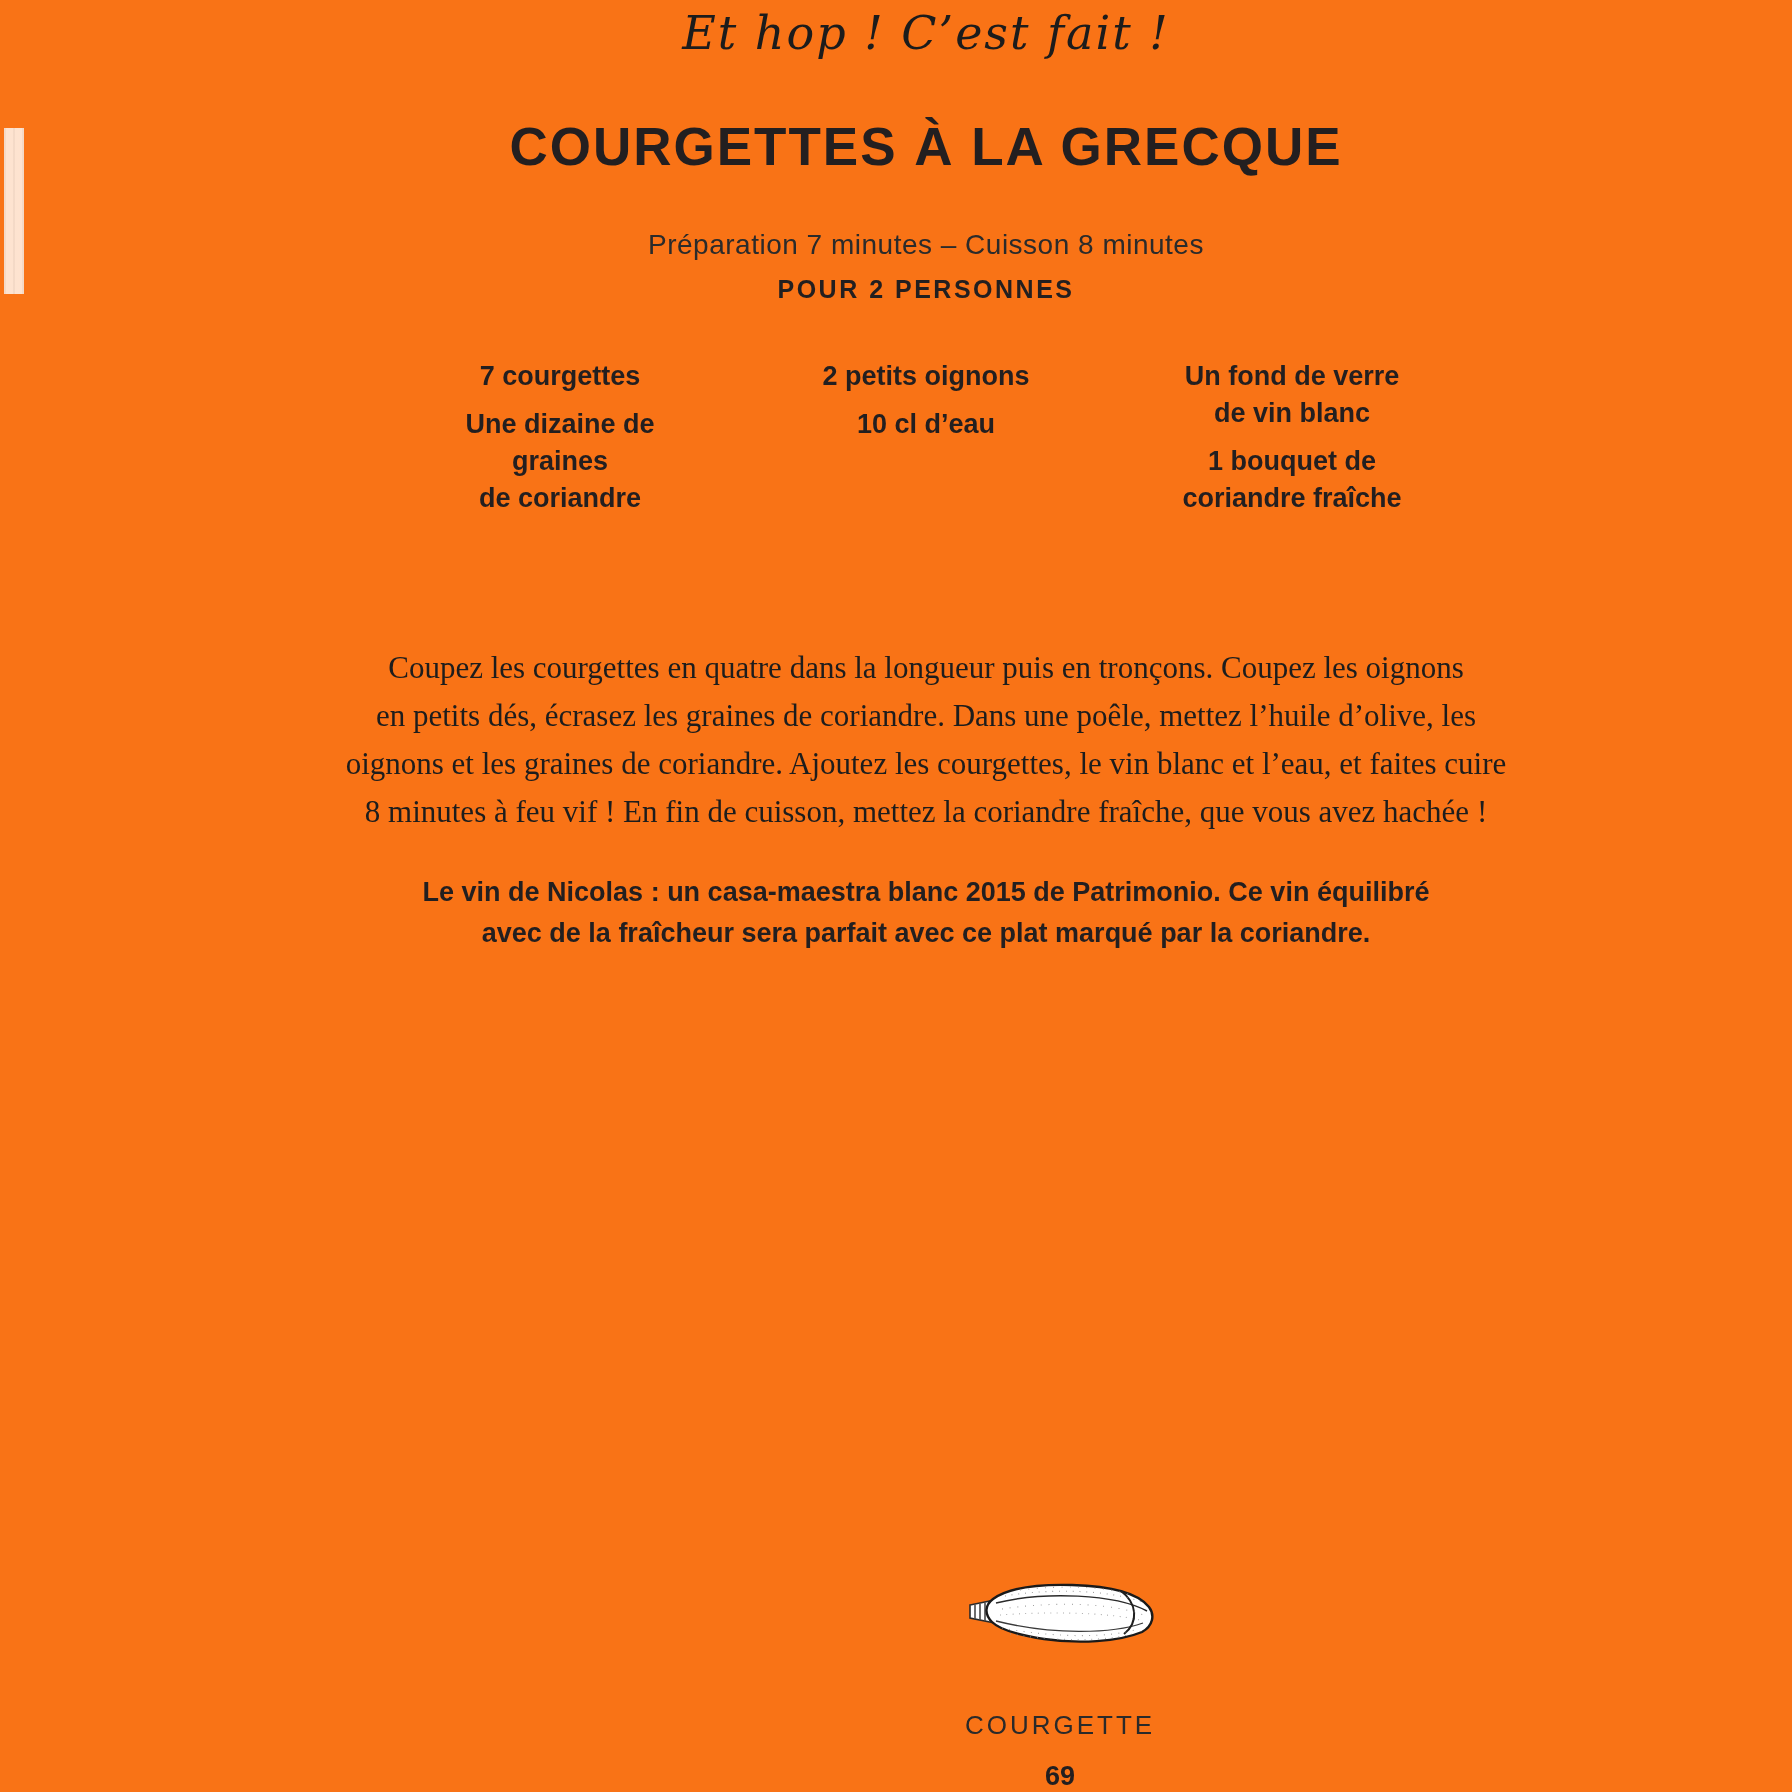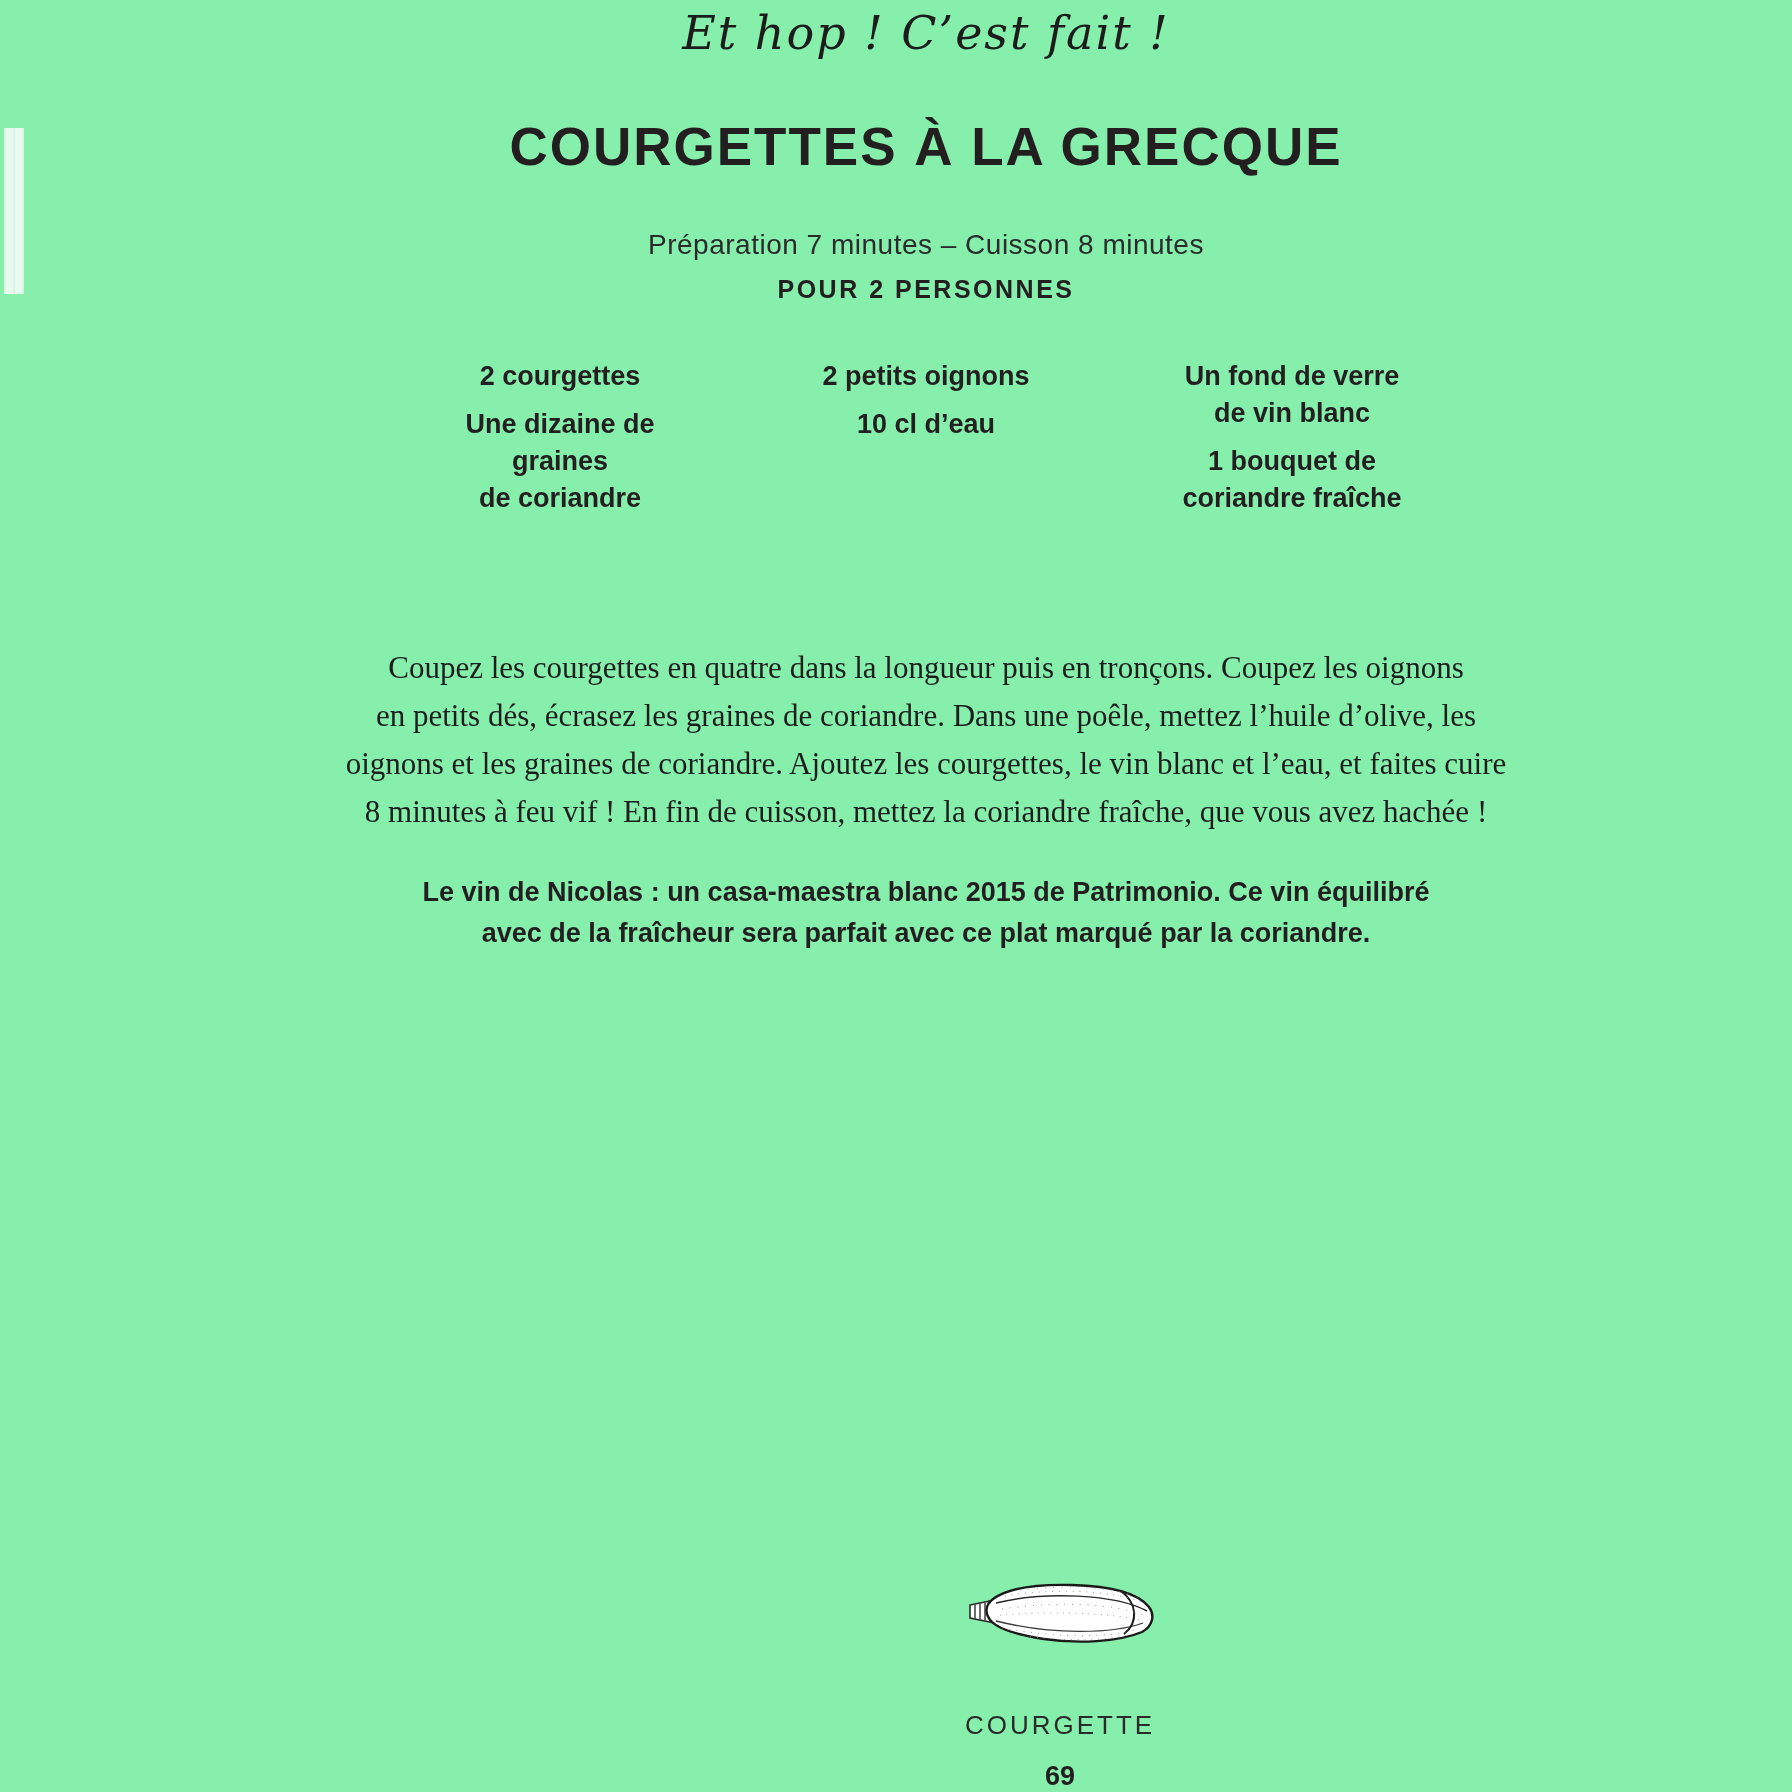--- a/index.html
+++ b/index.html
@@ -1,21 +1,21 @@
 <!DOCTYPE html>
 <html><head>
 <meta charset="utf-8">
 <style>
   * { margin: 0; padding: 0; box-sizing: border-box; }
   html, body { background: #ffffff; }
   .page {
     position: relative;
     width: 1792px;
     height: 1792px;
-    background: #86efac;
+    background: #f97316;
     overflow: hidden;
     font-family: "Liberation Sans", sans-serif;
     color: #231f20;
   }
   .edge-artifact {
     position: absolute;
     left: 4px; top: 128px;
     width: 20px; height: 166px;
     background: repeating-linear-gradient(90deg, #f3f3f3 0 2px, #ffffff 2px 9px);
     opacity: .8;
@@ -121,21 +121,21 @@
     <div class="script-heading">Et hop ! C’est fait !</div>
 
     <h1 class="title">COURGETTES À LA GRECQUE</h1>
 
     <div class="meta">Préparation 7 minutes – Cuisson 8 minutes</div>
 
     <div class="servings">POUR 2 PERSONNES</div>
 
     <div class="ingredients">
       <div class="ingredient-col">
-        <div class="ingredient-item">2 courgettes</div>
+        <div class="ingredient-item">7 courgettes</div>
         <div class="ingredient-item">Une dizaine de
 graines
 de coriandre</div>
       </div>
       <div class="ingredient-col">
         <div class="ingredient-item">2 petits oignons</div>
         <div class="ingredient-item">10 cl d’eau</div>
       </div>
       <div class="ingredient-col">
         <div class="ingredient-item">Un fond de verre

